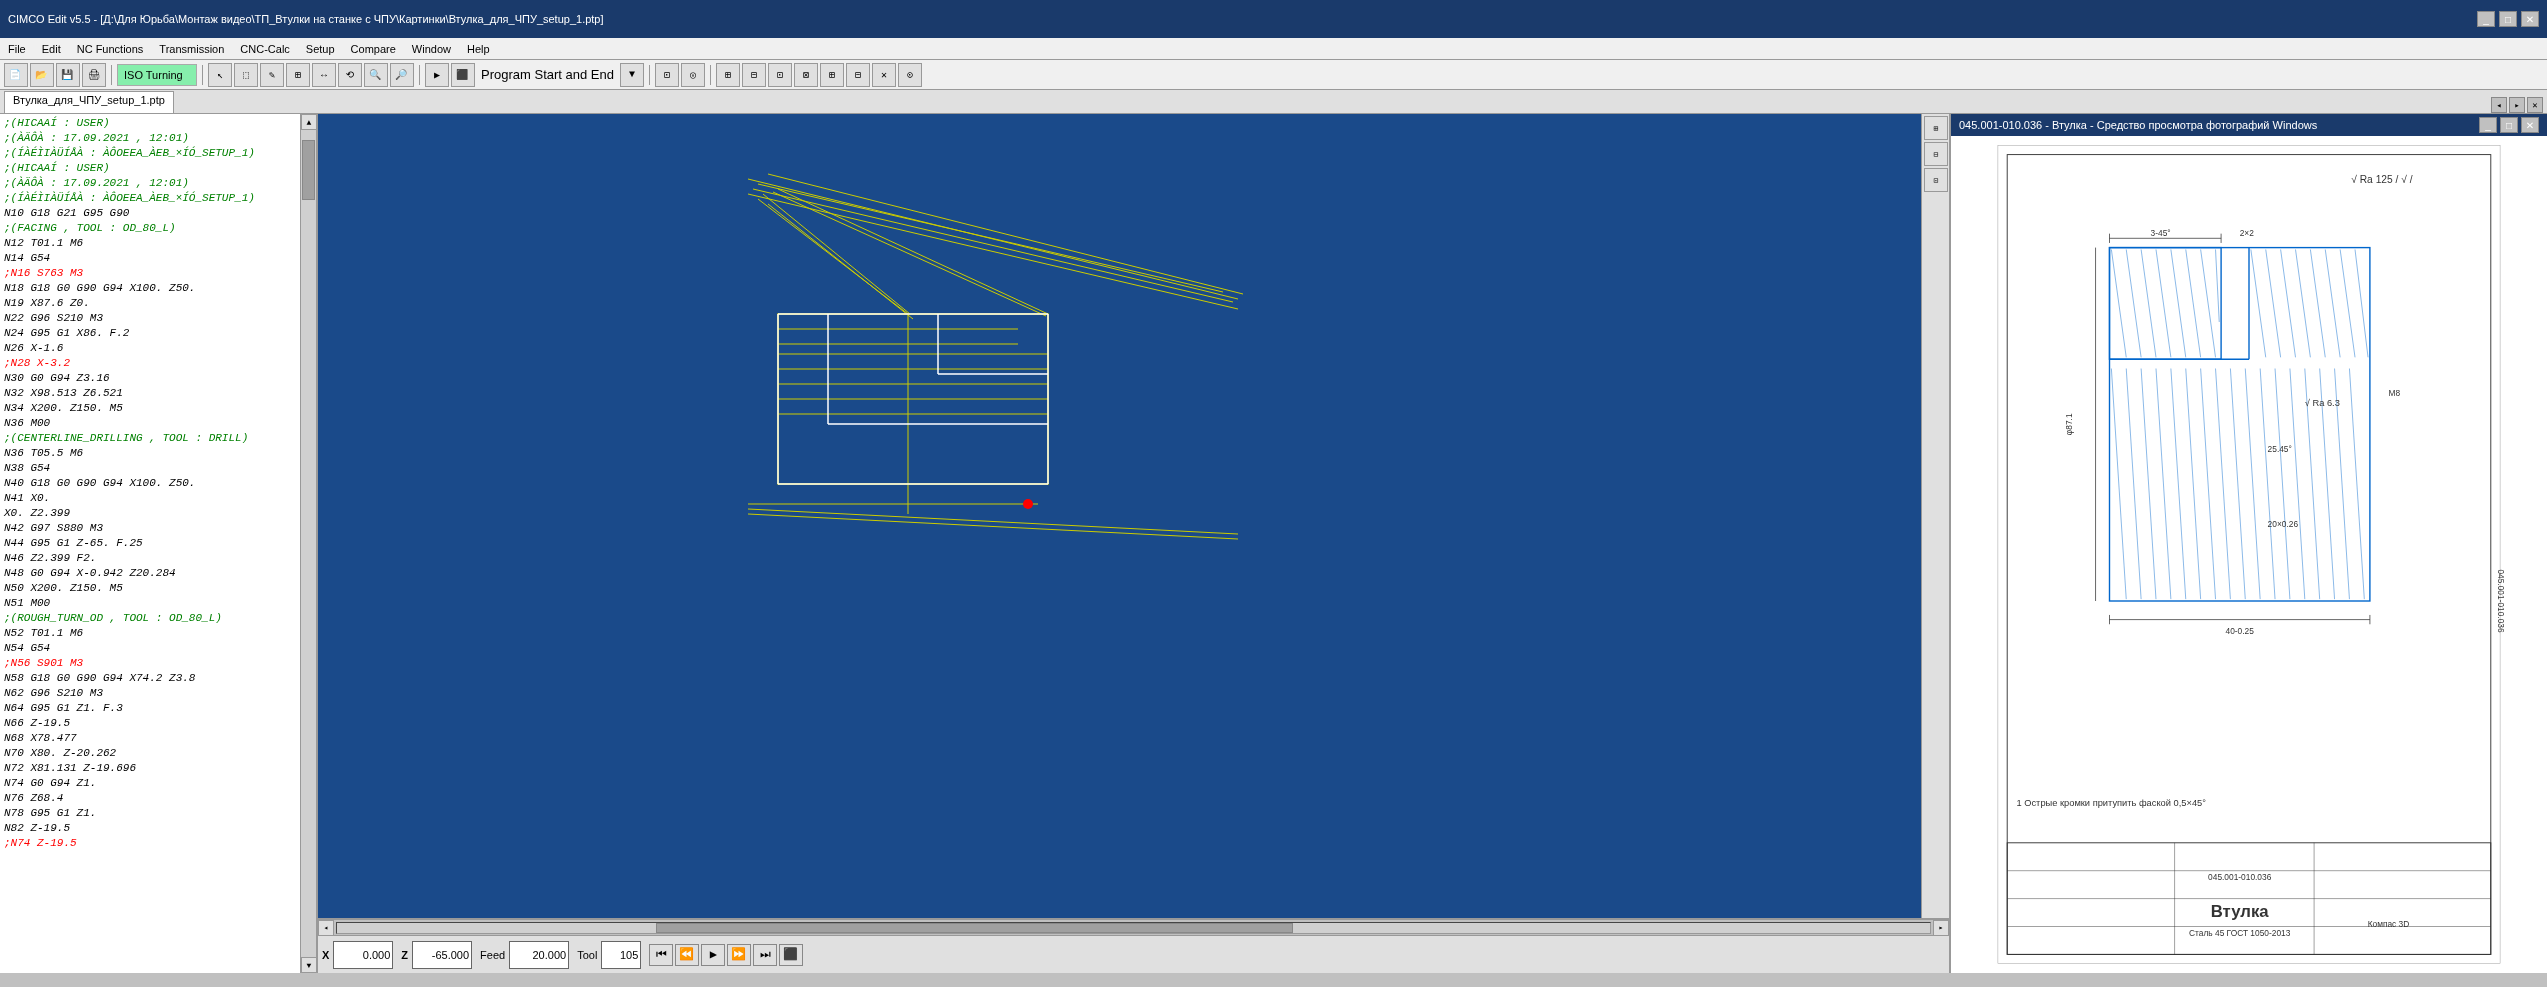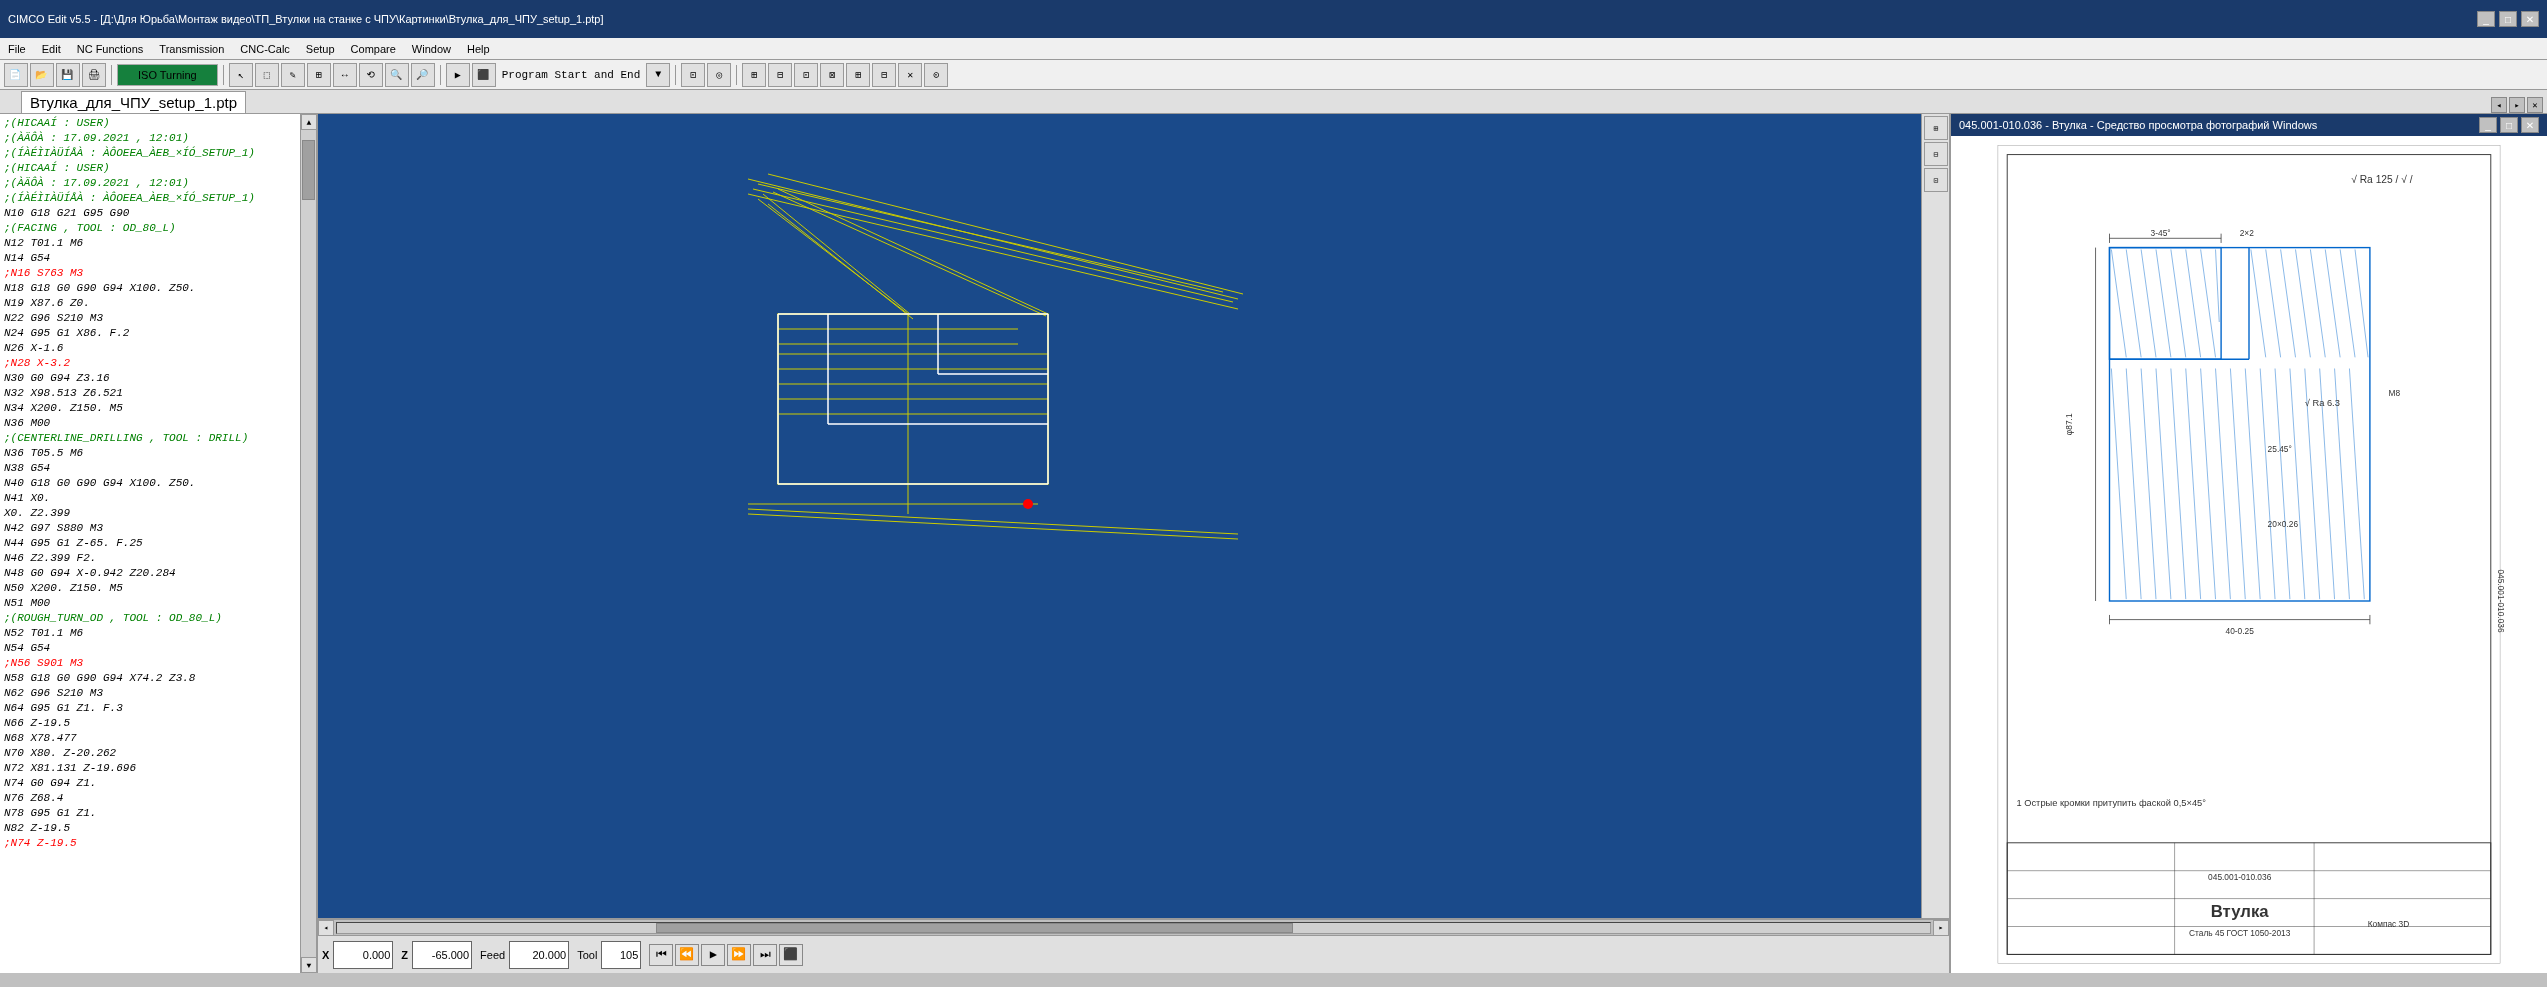--- a/index.html
+++ b/index.html
@@ -60,23 +60,23 @@
       background: #e0e0e0;
       border: 1px solid #999;
       display: flex; align-items: center; justify-content: center;
       cursor: pointer;
       font-size: 10px;
     }
     .toolbar-sep { width: 1px; height: 20px; background: #999; margin: 0 3px; }
     .toolbar-label {
       font-family: Arial, sans-serif;
       font-size: 11px;
-      padding: 0 20px;
+      padding: 0 6px;
       border: 1px solid #aaa;
-      background: #15803d;
+      background: #86efac;
       height: 22px;
       display: flex;
       align-items: center;
       min-width: 80px;
     }
 
     
     .main-content {
       display: flex;
       height: calc(987px - 22px - 22px - 30px - 30px - 24px);
@@ -215,27 +215,26 @@
       display: flex;
       align-items: flex-end;
       border-bottom: 1px solid #999;
       padding-left: 4px;
     }
     .tab {
       background: #c0c0c0;
       border: 1px solid #999;
       border-bottom: none;
       padding: 2px 8px;
-      font-size: 15px;
+      font-size: 11px;
       font-family: Arial, sans-serif;
       cursor: pointer;
       height: 20px;
       display: flex;
       align-items: flex-start;
-      margin-left: 17px;
     }
     .tab.active {
       background: white;
       height: 22px;
     }
     .tab-controls {
       margin-left: auto;
       display: flex;
       align-items: center;
       padding-right: 4px;
@@ -344,21 +343,21 @@
   <div class="toolbar-btn">⬚</div>
   <div class="toolbar-btn">✎</div>
   <div class="toolbar-btn">⊞</div>
   <div class="toolbar-btn">↔</div>
   <div class="toolbar-btn">⟲</div>
   <div class="toolbar-btn">🔍</div>
   <div class="toolbar-btn">🔎</div>
   <div class="toolbar-sep"></div>
   <div class="toolbar-btn">▶</div>
   <div class="toolbar-btn">⬛</div>
-  <span style="font-family:Liberation Mono, monospace;font-size:11px;padding:0 4px;">Program Start and End</span>
+  <span style="font-family:Liberation Sans, sans-serif;font-size:13px;padding:0 4px;">Program Start and End</span>
   <div class="toolbar-btn">▼</div>
   <div class="toolbar-sep"></div>
   <div class="toolbar-btn">⊡</div>
   <div class="toolbar-btn">◎</div>
   <div class="toolbar-sep"></div>
 
   <div class="toolbar-btn">⊞</div>
   <div class="toolbar-btn">⊟</div>
   <div class="toolbar-btn">⊡</div>
   <div class="toolbar-btn">⊠</div>

